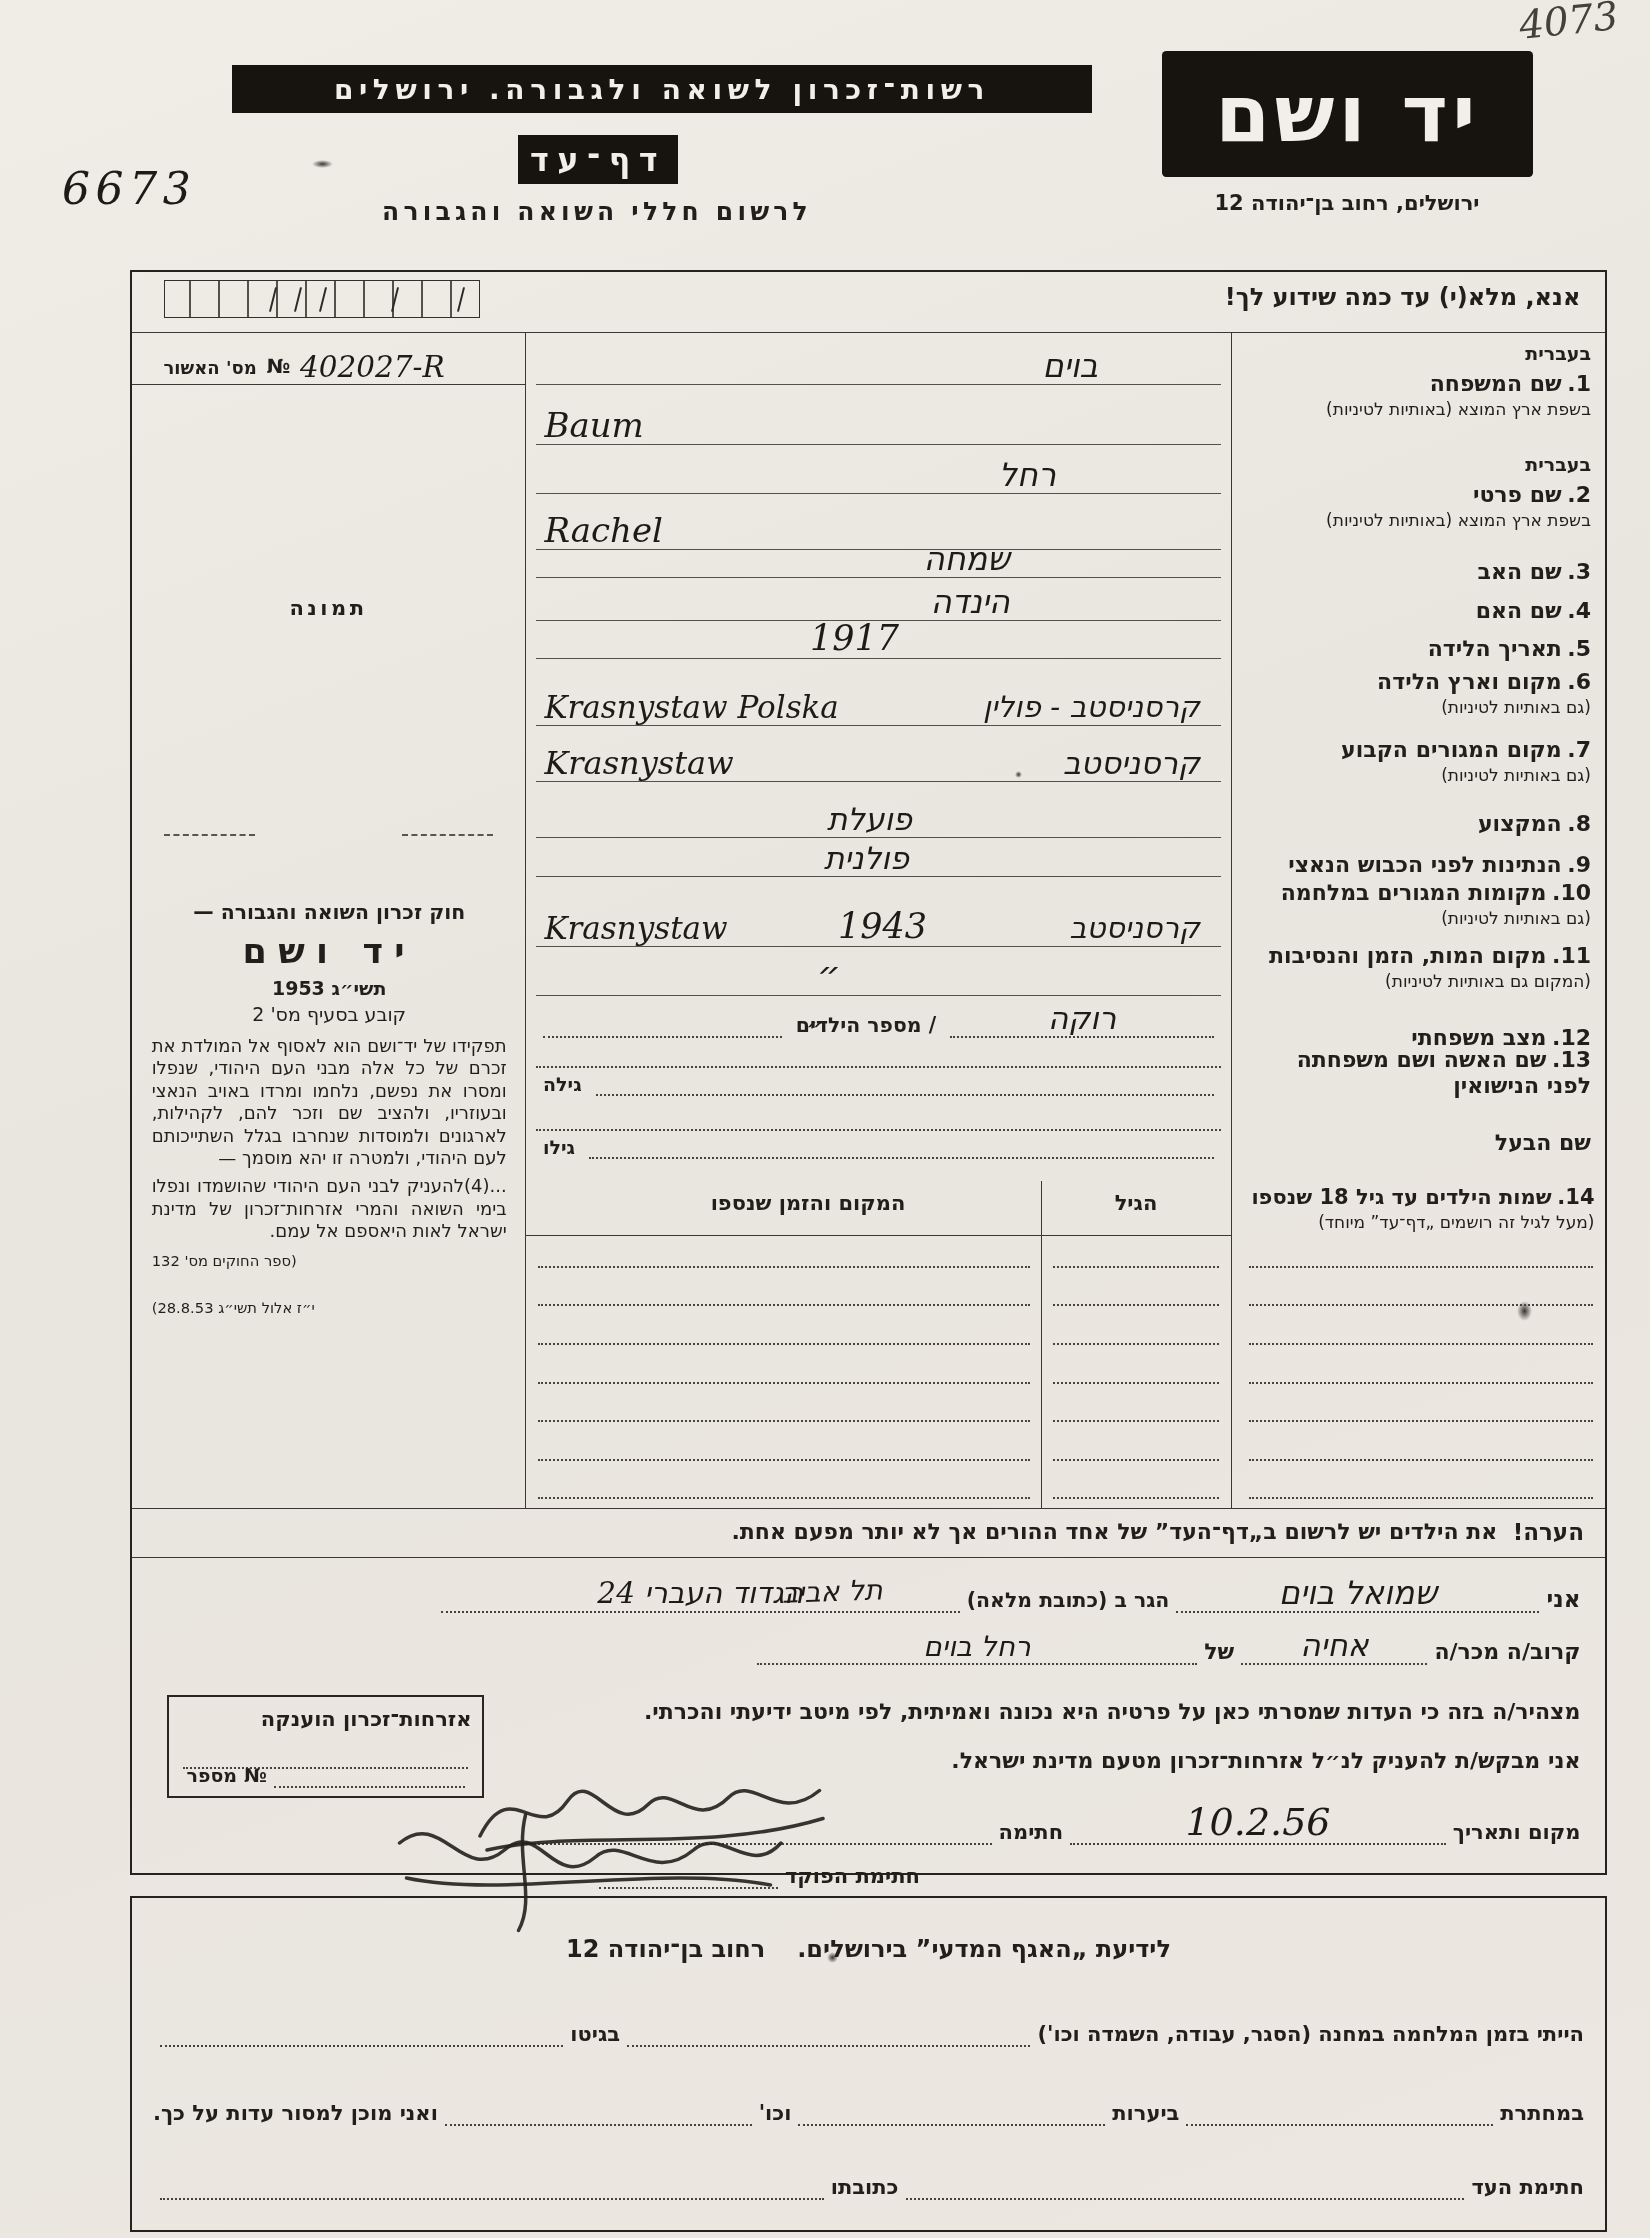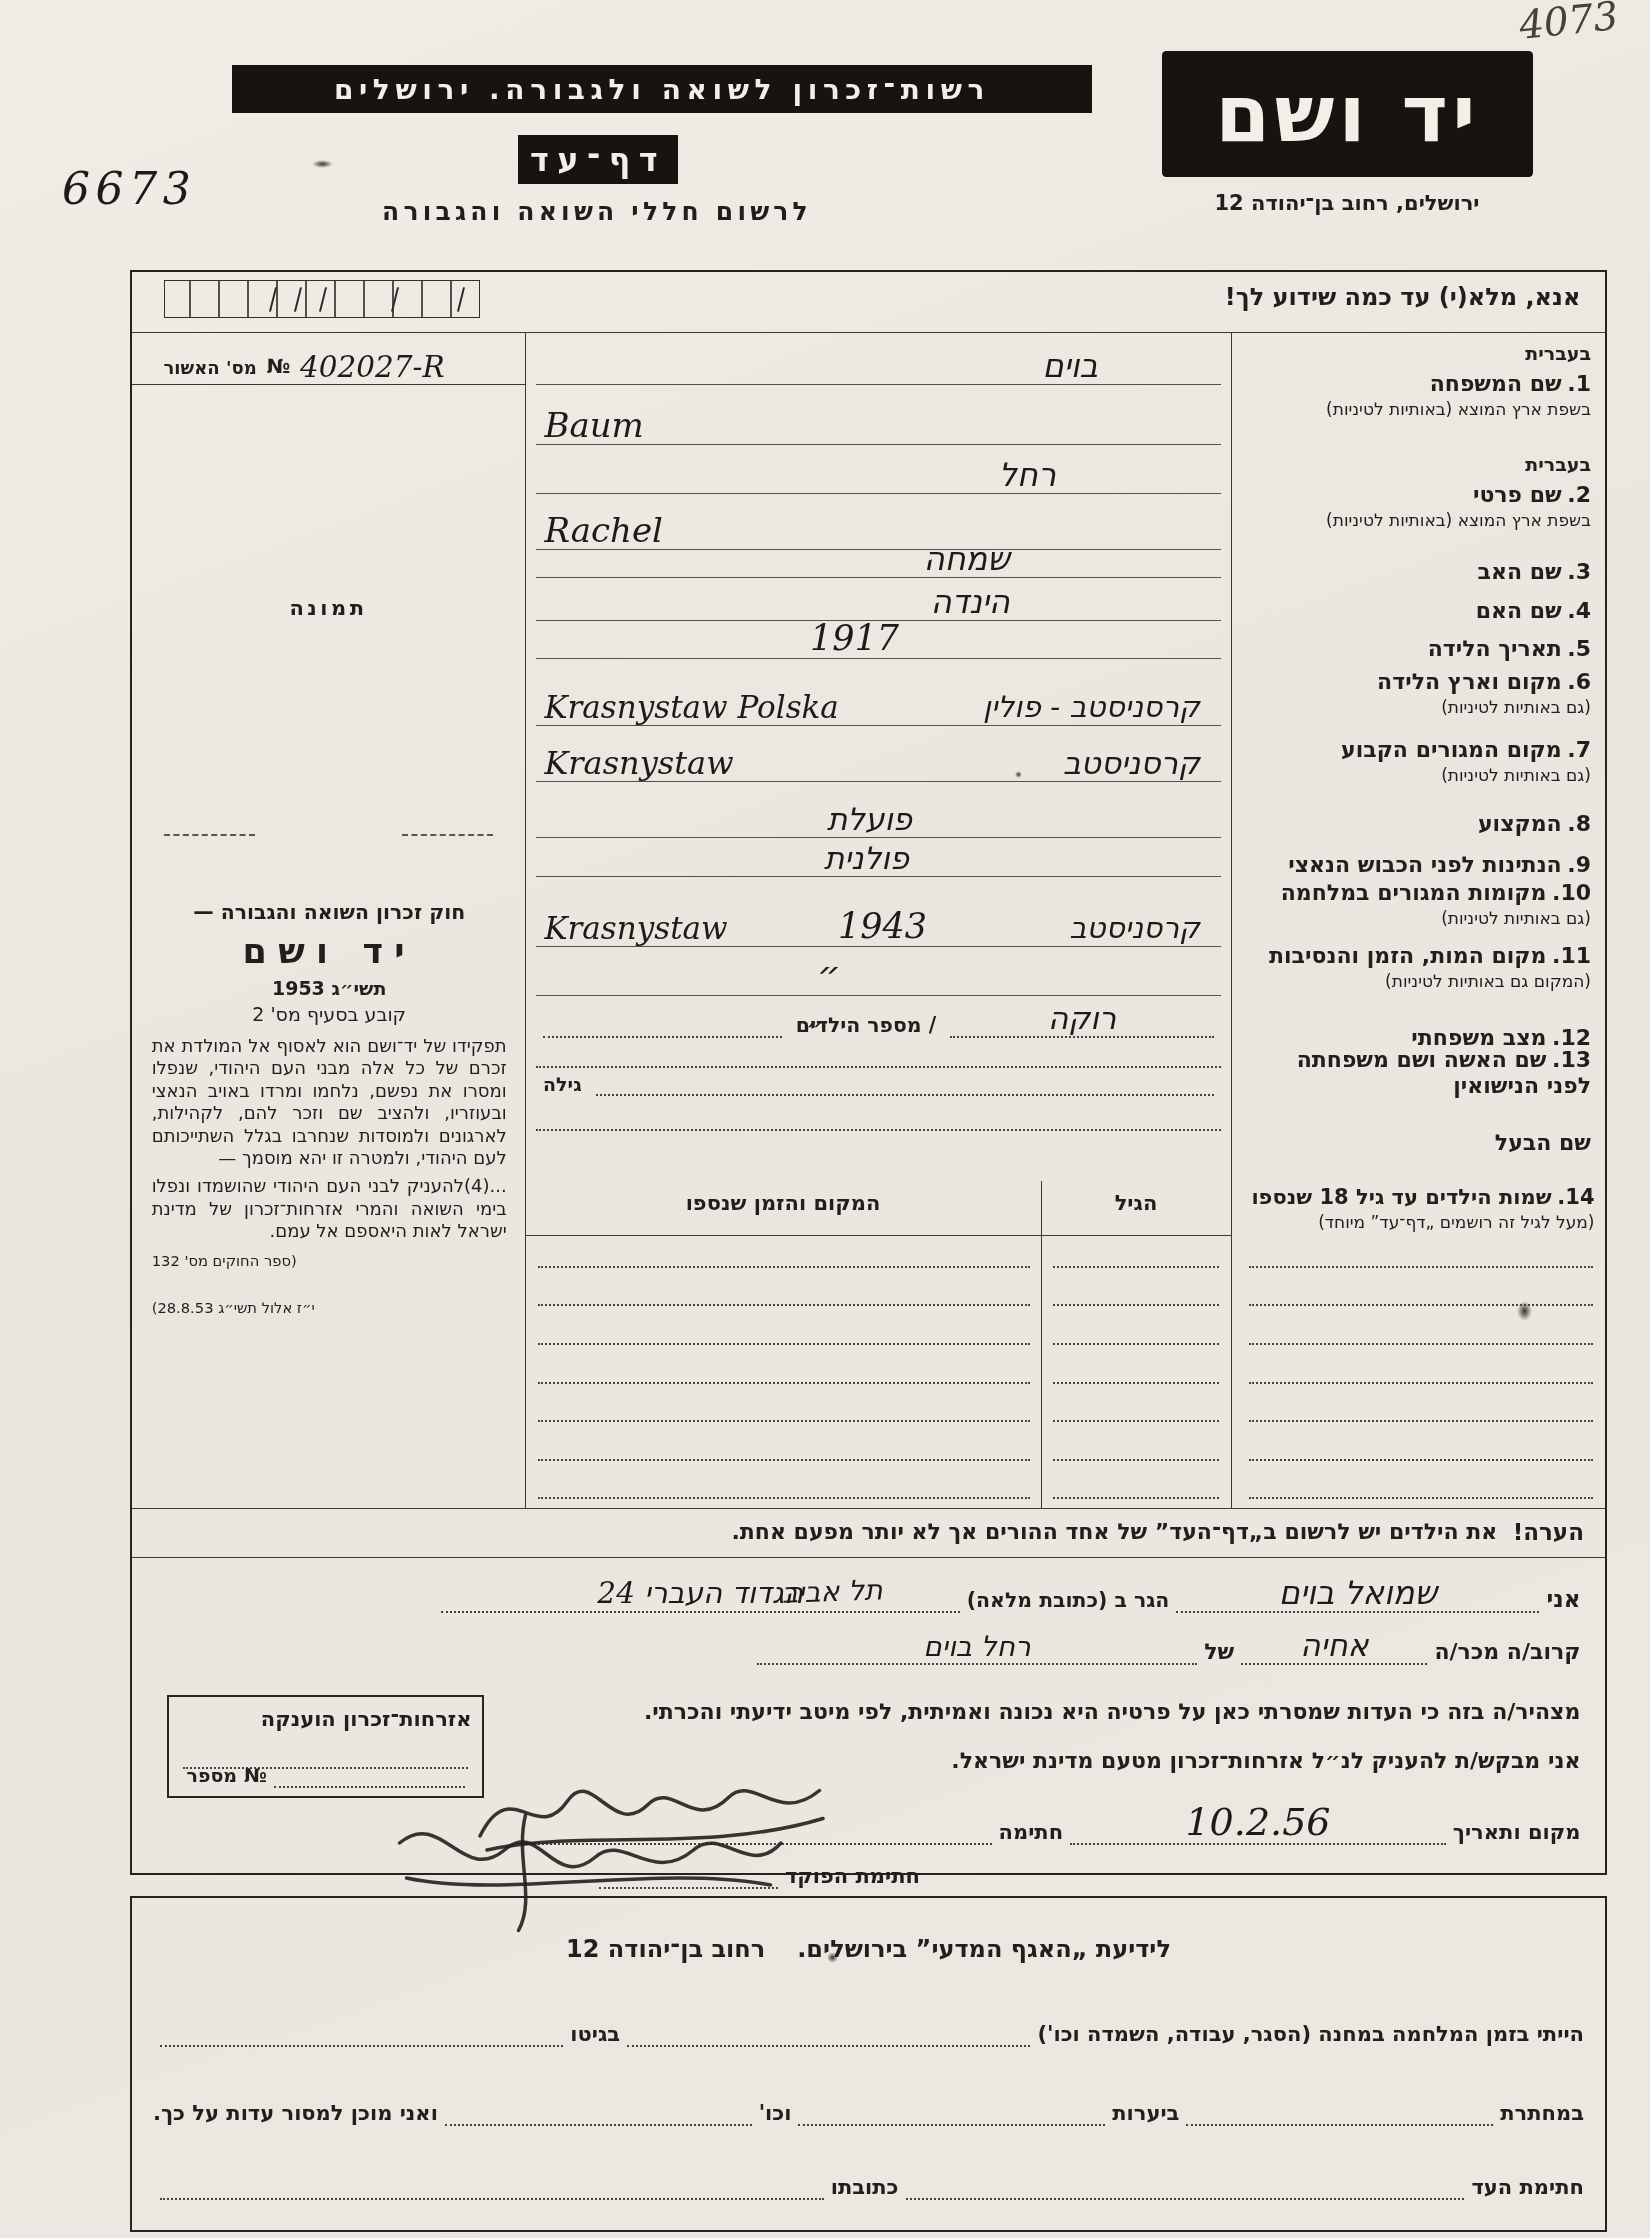--- a/index.html
+++ b/index.html
@@ -198,27 +198,31 @@
       <span class="dots" style="flex:0.95;"></span>
     </div>
 
     <div class="dl" style="left:404px;top:794px;width:685px;"></div>
     <div class="frow" style="left:404px;top:792px;width:685px;height:32px;">
       <span class="dots"></span>
       <span class="ilabel" style="font-size:19px;">גילה</span>
     </div>
 
     <div class="dl" style="left:404px;top:857px;width:685px;"></div>
+    <div class="frow" style="left:404px;top:855px;width:685px;height:32px;">
+      <span class="dots"></span>
+      <span class="ilabel" style="font-size:19px;">גילו</span>
+    </div>
 
     <div class="flabel" style="top:913px;right:10.5px;width:362px;">
       <div style="font-size:21px;"><span class="fnum">14.</span><span>שמות הילדים עד גיל 18 שנספו</span></div>
       <div class="fsub">(מעל לגיל זה רושמים „דף־עד” מיוחד)</div>
     </div>
     <div class="abs" style="left:909px;top:919px;width:190px;text-align:center;font-size:21px;font-weight:700;">הגיל</div>
-    <div class="abs" style="left:393px;top:919px;width:516px;text-align:center;font-size:21px;font-weight:700;">המקום והזמן שנספו</div>
+    <div class="abs" style="left:393px;top:919px;width:516px;text-align:center;font-size:21px;font-weight:700;padding-left:25px;">המקום והזמן שנספו</div>
 
     <div class="dl" style="left:1117px;top:994px;width:344px;"></div>
     <div class="dl" style="left:1117px;top:1032px;width:344px;"></div>
     <div class="dl" style="left:1117px;top:1071px;width:344px;"></div>
     <div class="dl" style="left:1117px;top:1110px;width:344px;"></div>
     <div class="dl" style="left:1117px;top:1148px;width:344px;"></div>
     <div class="dl" style="left:1117px;top:1187px;width:344px;"></div>
     <div class="dl" style="left:1117px;top:1225px;width:344px;"></div>
     <div class="dl" style="left:921px;top:994px;width:166px;"></div>
     <div class="dl" style="left:921px;top:1032px;width:166px;"></div>

